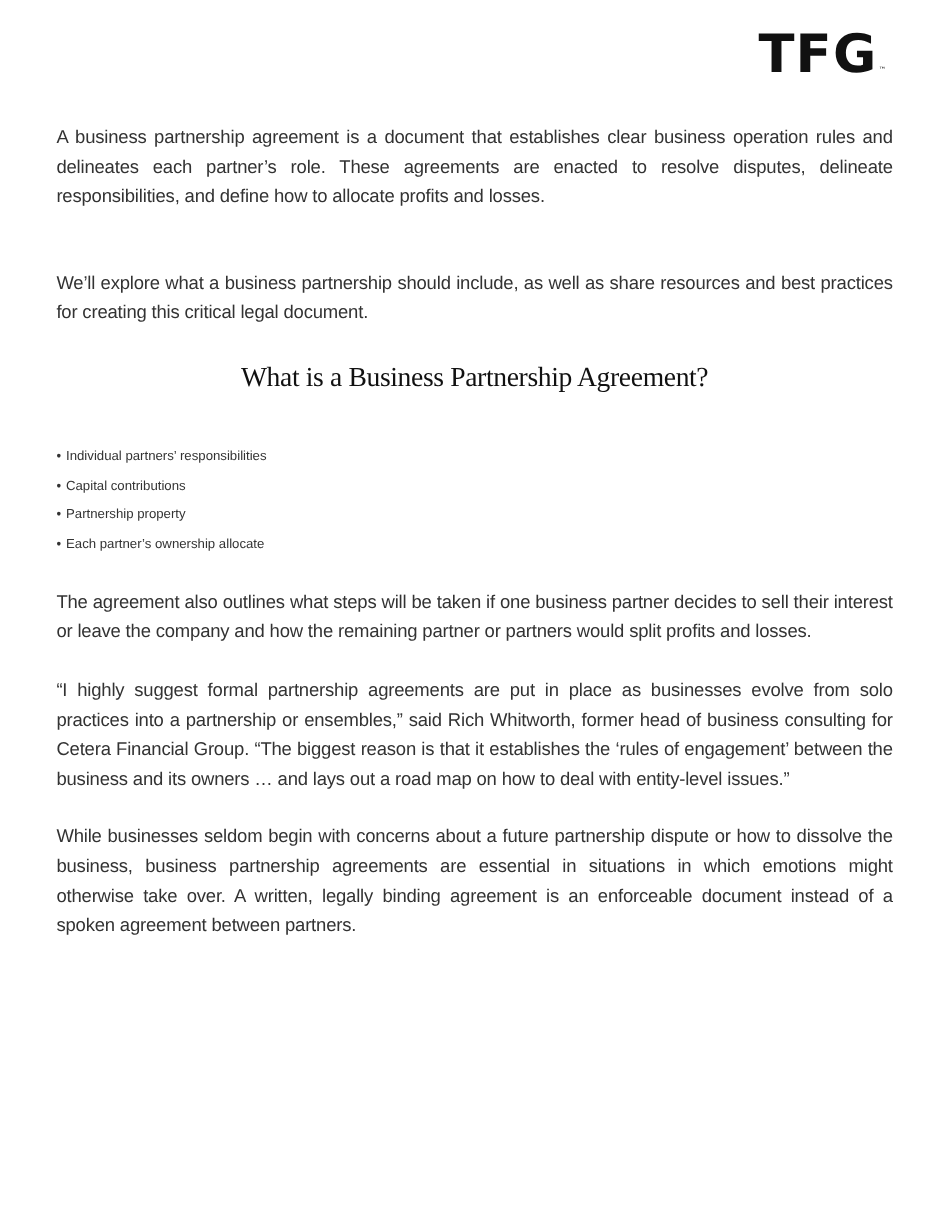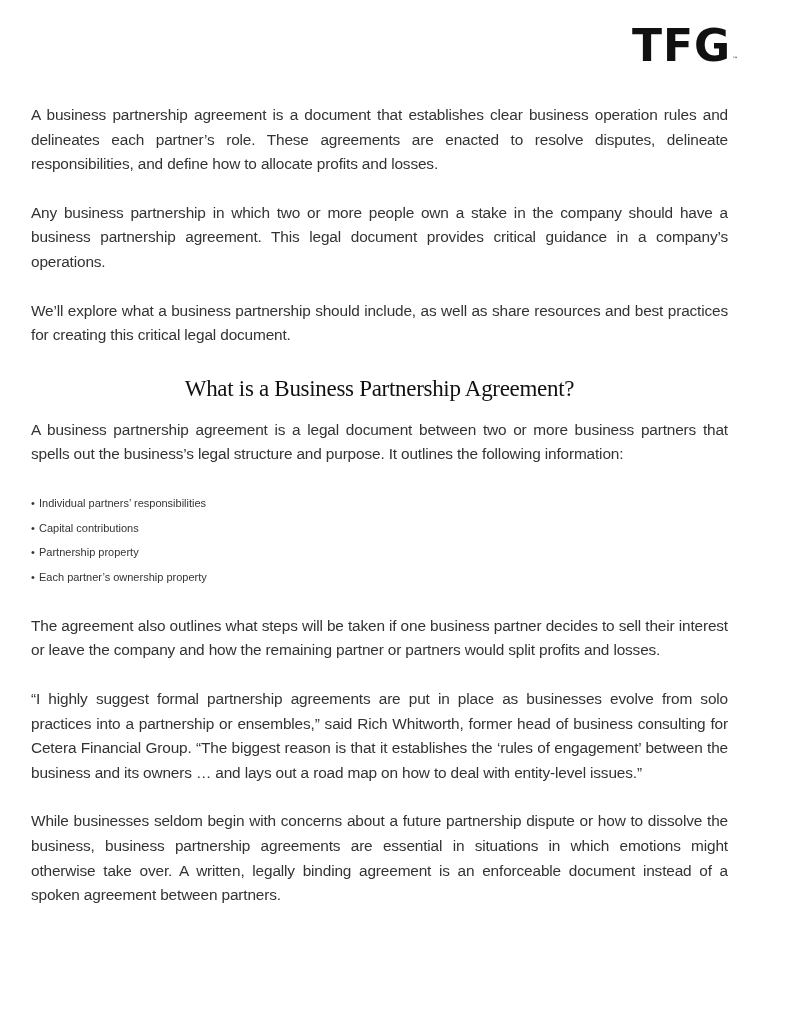--- a/index.html
+++ b/index.html
@@ -8,21 +8,21 @@
     font-family: "Liberation Sans", sans-serif;
     color: #2a2a2a;
   }
   .logo {
     position: absolute; left: 632px; top: 24px;
     font-family: "DejaVu Sans", sans-serif;
     font-weight: bold; font-size: 44px; letter-spacing: 1px;
     color: #111; line-height: 44px;
   }
   .logo .tm { font-size: 6px; font-weight: normal; vertical-align: baseline; margin-left: 1px; }
-  .content { position: absolute; left: 31px; top: 103px; width: 697px; }
+  .content { position: absolute; left: 47px; top: 103px; width: 697px; }
   p {
     margin: 0; font-size: 15.4px; line-height: 24.6px; text-align: justify;
     letter-spacing: -0.15px; color: #333;
   }
   p.last-left { text-align-last: left; }
   .gap { height: 24px; }
   h2 {
     margin: 0; font-family: "Liberation Serif", serif; font-weight: normal;
     font-size: 23px; line-height: 30px; color: #111; letter-spacing: -0.3px; text-align: center;
   }
@@ -33,33 +33,31 @@
 </head>
 <body>
 
 <div class="logo">
   <span>TFG</span><span class="tm">™</span>
 </div>
 
 <div class="content">
   <p class="last-left">A business partnership agreement is a document that establishes clear business operation rules and delineates each partner’s role. These agreements are enacted to resolve disputes, delineate responsibilities, and define how to allocate profits and losses.</p>
   <div class="gap"></div>
-  <p class="last-left">Any business partnership in which two or more people own a stake in the company should have a business partnership agreement. This legal document provides critical guidance in a company’s operations.</p>
   <div class="gap"></div>
   <p class="last-left">We’ll explore what a business partnership should include, as well as share resources and best practices for creating this critical legal document.</p>
   <div style="height:26px"></div>
   <h2>What is a Business Partnership Agreement?</h2>
   <div style="height:14px"></div>
-  <p class="last-left">A business partnership agreement is a legal document between two or more business partners that spells out the business’s legal structure and purpose. It outlines the following information:</p>
   <div class="gap"></div>
   <ul>
     <li><span class="bullet">•</span><span>Individual partners’ responsibilities</span></li>
     <li><span class="bullet">•</span><span>Capital contributions</span></li>
     <li><span class="bullet">•</span><span>Partnership property</span></li>
-    <li><span class="bullet">•</span><span>Each partner’s ownership property</span></li>
+    <li><span class="bullet">•</span><span>Each partner’s ownership allocate</span></li>
   </ul>
   <div class="gap"></div>
   <p class="last-left">The agreement also outlines what steps will be taken if one business partner decides to sell their interest or leave the company and how the remaining partner or partners would split profits and losses.</p>
   <div class="gap"></div>
   <p class="last-left">“I highly suggest formal partnership agreements are put in place as businesses evolve from solo practices into a partnership or ensembles,” said Rich Whitworth, former head of business consulting for Cetera Financial Group. “The biggest reason is that it establishes the ‘rules of engagement’ between the business and its owners … and lays out a road map on how to deal with entity-level issues.”</p>
   <div class="gap"></div>
   <p class="last-left">While businesses seldom begin with concerns about a future partnership dispute or how to dissolve the business, business partnership agreements are essential in situations in which emotions might otherwise take over. A written, legally binding agreement is an enforceable document instead of a spoken agreement between partners.</p>
 </div>
 
 </body></html>

